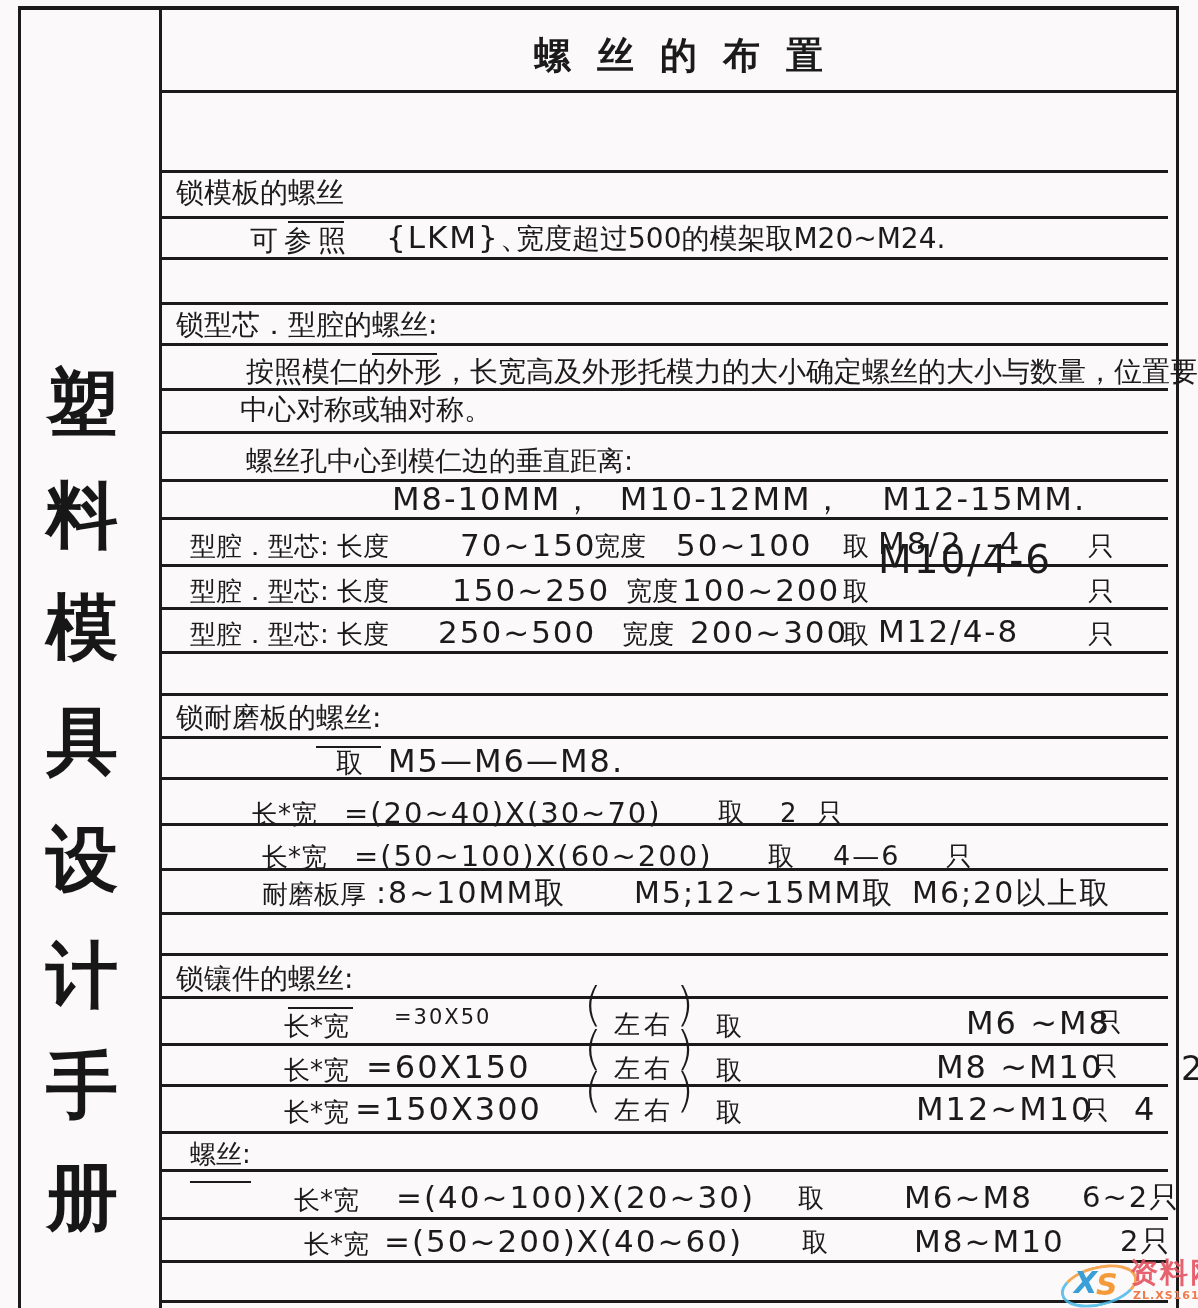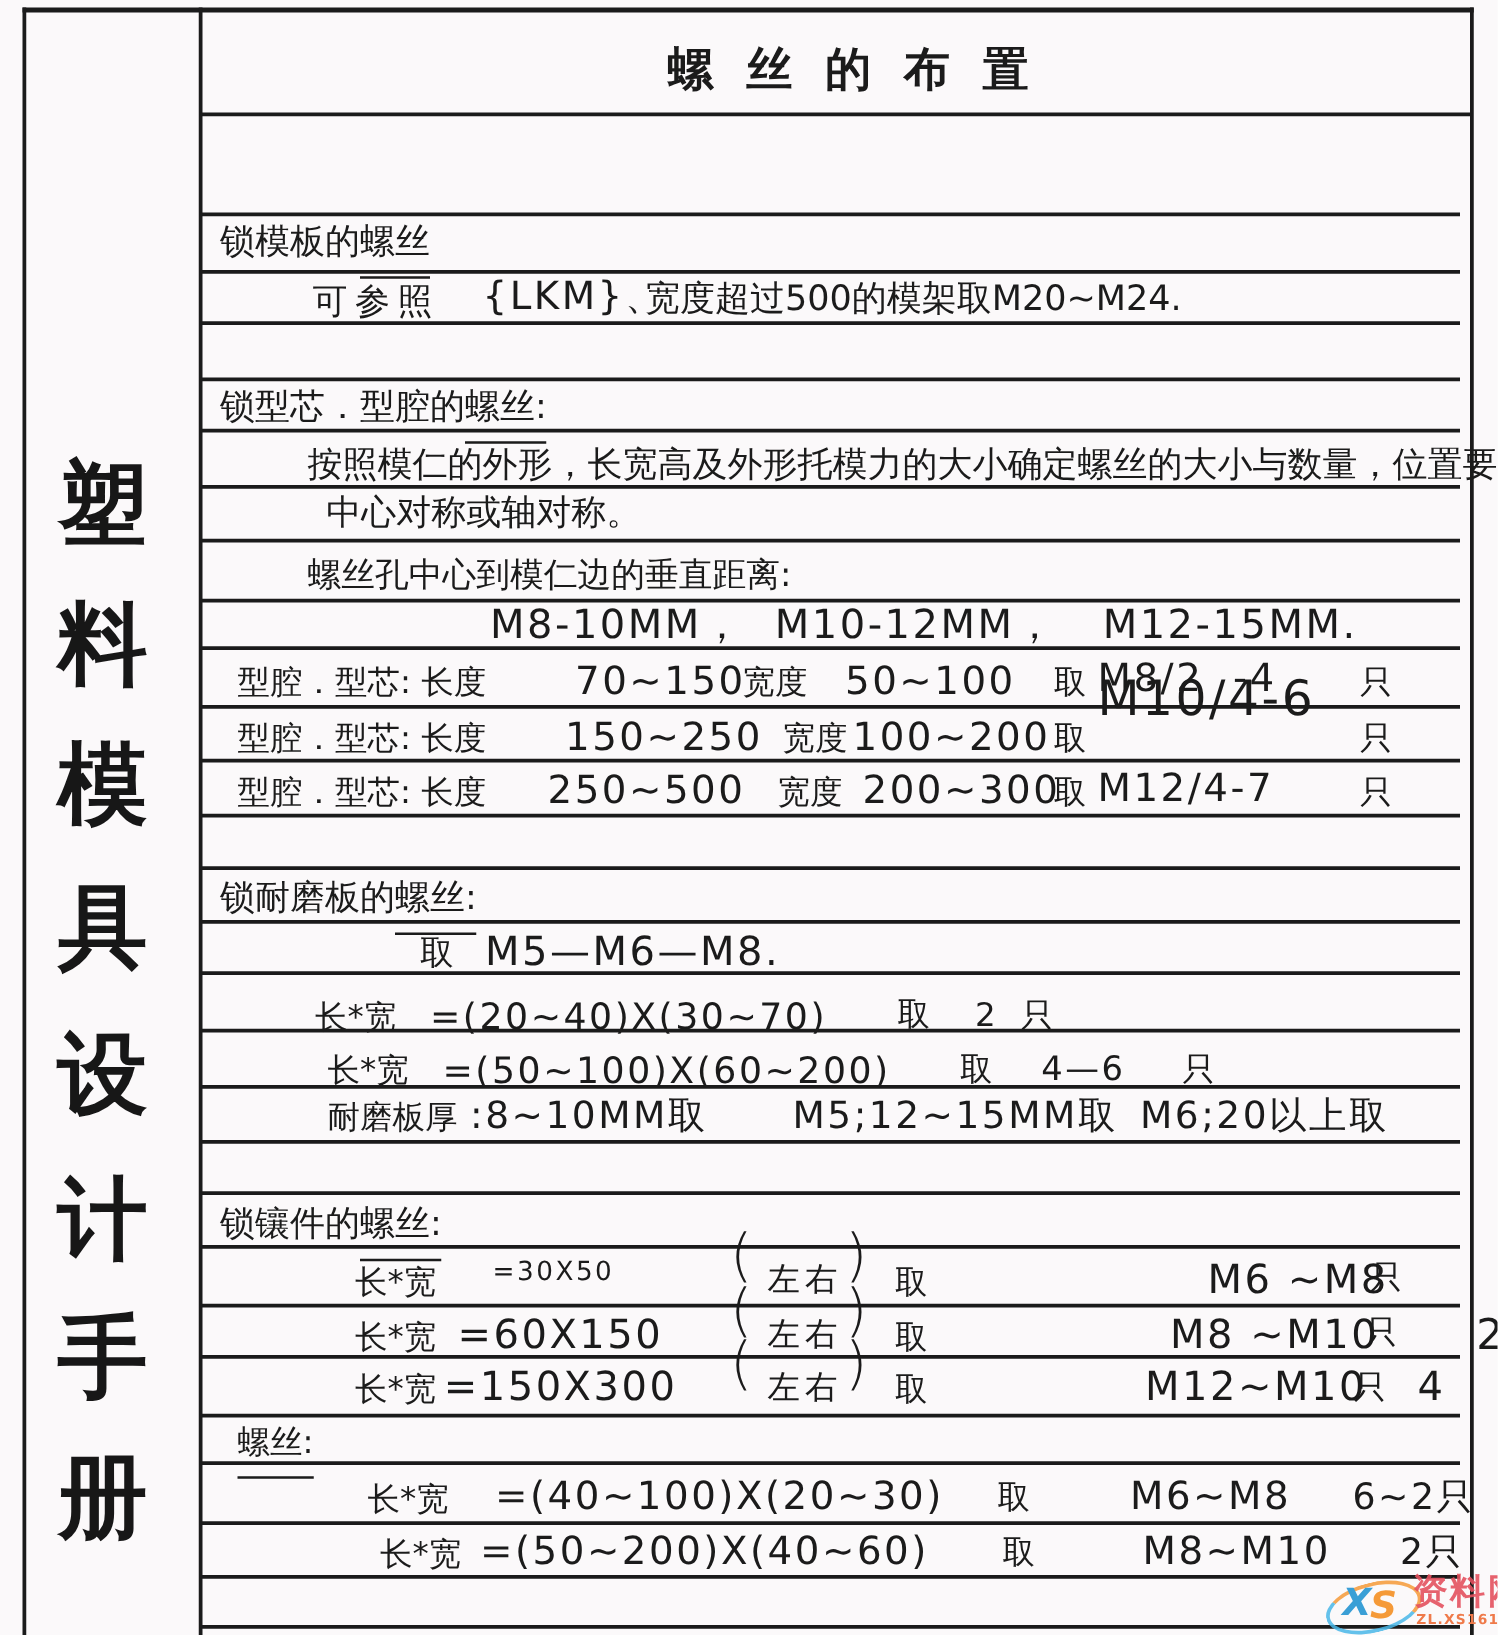--- a/index.html
+++ b/index.html
@@ -52,21 +52,21 @@
   <div class="t" style="left:250px;top:226px;font-size:28px;letter-spacing:6px;">可参照</div>
   <div class="t num" style="left:386px;top:220px;font-size:31px;">{LKM}、</div>
   <div class="t" style="left:516px;top:224px;font-size:28px;">宽度超过500的模架取M20~M24.</div>
   <div class="hline" style="top:257px;"></div>
 
   <div class="hline" style="top:302px;"></div>
   <div class="t" style="left:176px;top:310px;font-size:28px;"><span>锁型芯．型腔的</span><span class="us">螺丝:</span></div>
   <div class="hline" style="top:343px;"></div>
   <div class="t" style="left:246px;top:357px;font-size:28px;">按照模仁的外形，长宽高及外形托模力的大小确定螺丝的大小与数量，位置要</div>
   <div class="hline" style="top:388px;"></div>
-  <div class="t" style="left:261px;top:395px;font-size:28px;">中心对称或轴对称。</div>
+  <div class="t" style="left:240px;top:395px;font-size:28px;">中心对称或轴对称。</div>
   <div class="hline" style="top:431px;"></div>
   <div class="t" style="left:246px;top:446px;font-size:27px;">螺丝孔中心到模仁边的垂直距离:</div>
   <div class="hline" style="top:479px;"></div>
   <div class="t num" style="left:392px;top:482px;font-size:32px;">M8-10MM，  M10-12MM，   M12-15MM.</div>
   <div class="hline" style="top:517px;"></div>
 
   <div class="t" style="left:190px;top:532px;font-size:26px;">型腔．型芯: 长度</div>
   <div class="t num" style="left:460px;top:528px;font-size:31px;">70~150</div>
   <div class="t" style="left:594px;top:532px;font-size:26px;">宽度</div>
   <div class="t num" style="left:676px;top:528px;font-size:31px;">50~100</div>
@@ -82,21 +82,21 @@
   <div class="t" style="left:843px;top:577px;font-size:26px;">取</div>
   <div class="t num" style="left:878px;top:539px;font-size:39px;">M10/4-6</div>
   <div class="t" style="left:1088px;top:577px;font-size:26px;">只</div>
   <div class="hline" style="top:607px;"></div>
 
   <div class="t" style="left:190px;top:620px;font-size:26px;">型腔．型芯: 长度</div>
   <div class="t num" style="left:438px;top:615px;font-size:31px;">250~500</div>
   <div class="t" style="left:622px;top:620px;font-size:26px;">宽度</div>
   <div class="t num" style="left:690px;top:615px;font-size:31px;">200~300</div>
   <div class="t" style="left:843px;top:620px;font-size:26px;">取</div>
-  <div class="t num" style="left:878px;top:614px;font-size:31px;">M12/4-7</div>
+  <div class="t num" style="left:878px;top:614px;font-size:31px;">M12/4-8</div>
   <div class="t" style="left:1088px;top:620px;font-size:26px;">只</div>
   <div class="hline" style="top:651px;"></div>
 
   <div class="hline" style="top:693px;"></div>
   <div class="t" style="left:176px;top:703px;font-size:28px;"><span>锁耐磨板的</span><span class="us">螺丝:</span></div>
   <div class="hline" style="top:736px;"></div>
   <div class="t" style="left:336px;top:748px;font-size:27px;">取</div>
   <div class="t num" style="left:388px;top:744px;font-size:32px;">M5—M6—M8.</div>
   <div class="hline" style="top:777px;"></div>
 

